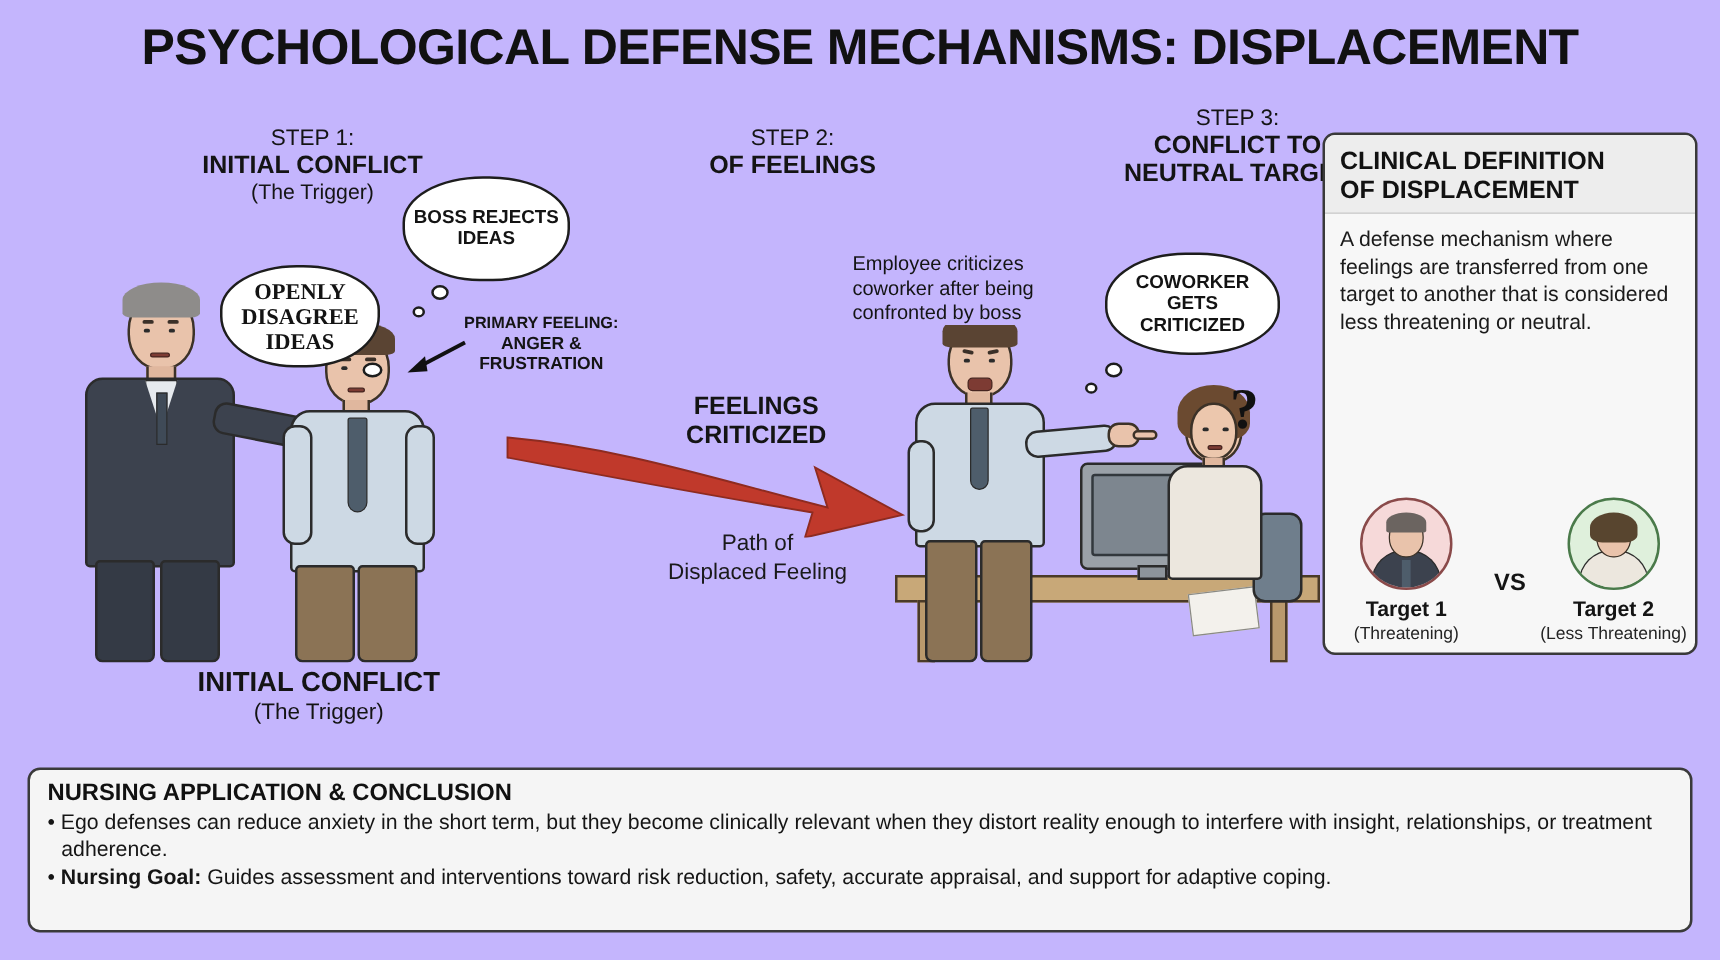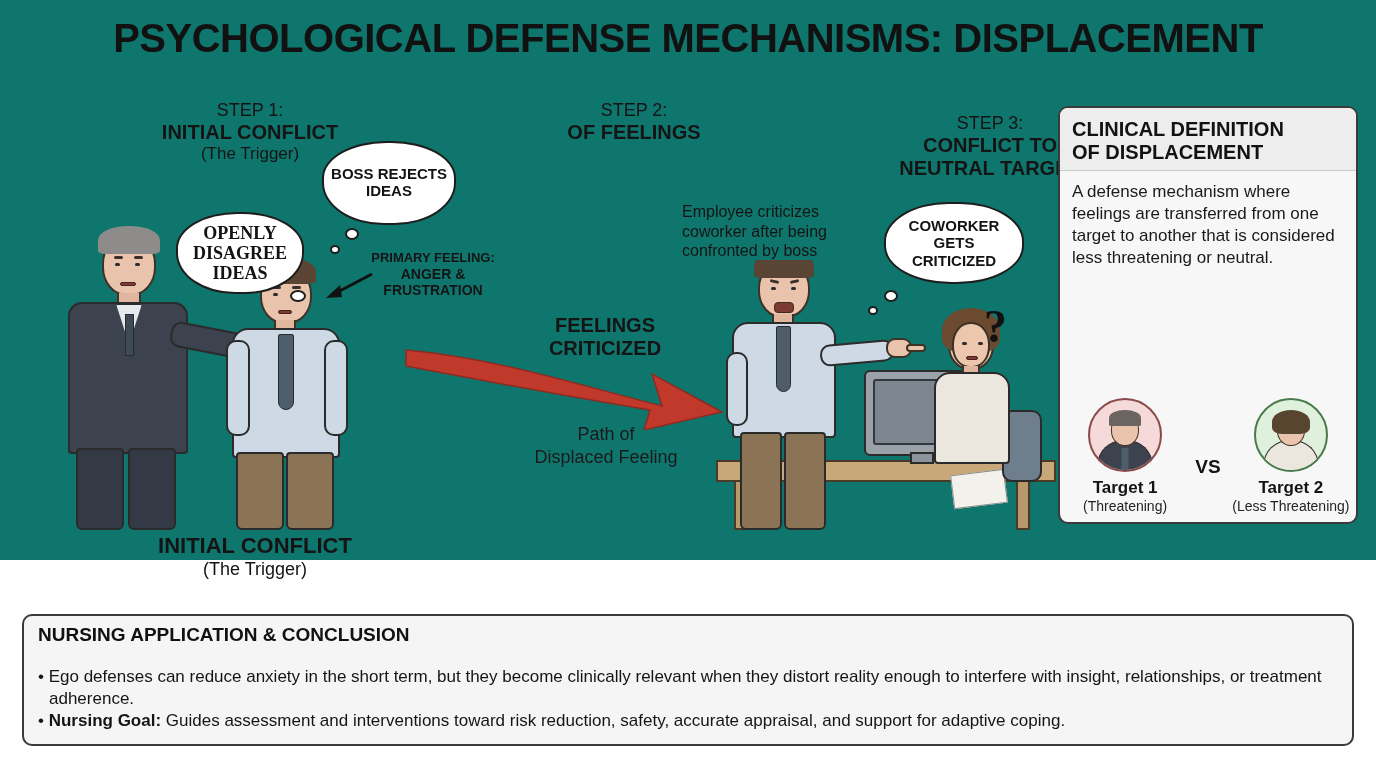--- a/index.html
+++ b/index.html
@@ -5,22 +5,22 @@
   * { box-sizing: border-box; }
   html, body {
     margin: 0; padding: 0;
     width: 1376px; height: 768px;
     background: #ffffff;
     font-family: "Liberation Sans", sans-serif;
     overflow: hidden;
   }
   #page {
     position: relative;
-    width: 1376px; height: 560px;
-    background: #0f766e;
+    width: 1376px; height: 768px;
+    background: #c4b5fd;
   }
 
   
   .title {
     position: absolute;
     top: 16px; left: 0; width: 1376px;
     text-align: center;
     font-size: 40px;
     font-weight: bold;
     letter-spacing: -0.5px;
@@ -46,21 +46,21 @@
     font-weight: bold;
   }
   .step-head .step-sub {
     display: block;
     font-size: 17px;
     font-weight: normal;
   }
 
   #step1-head { top: 100px; left: 110px; width: 280px; }
   #step2-head { top: 100px; left: 484px; width: 300px; }
-  #step3-head { top: 113px; left: 840px; width: 300px; }
+  #step3-head { top: 84px; left: 840px; width: 300px; }
 
   
   .scene {
     position: absolute;
     overflow: hidden;
   }
 
   
   .figure { position: absolute; }
   .head {
@@ -319,21 +319,21 @@
     width: 1332px; height: 132px;
     background: #f5f5f5;
     border: 2px solid #3a3a3a;
     border-radius: 10px;
     padding: 8px 14px;
   }
   #conclusion .c-head {
     font-size: 19px;
     font-weight: bold;
     color: #111111;
-    margin-bottom: 20px;
+    margin-bottom: 1px;
   }
   #conclusion .c-item {
     font-size: 17px;
     color: #151515;
     line-height: 1.27;
     text-indent: -11px;
     padding-left: 11px;
     margin-top: 1px;
   }
   #conclusion .c-item b { font-weight: bold; }

